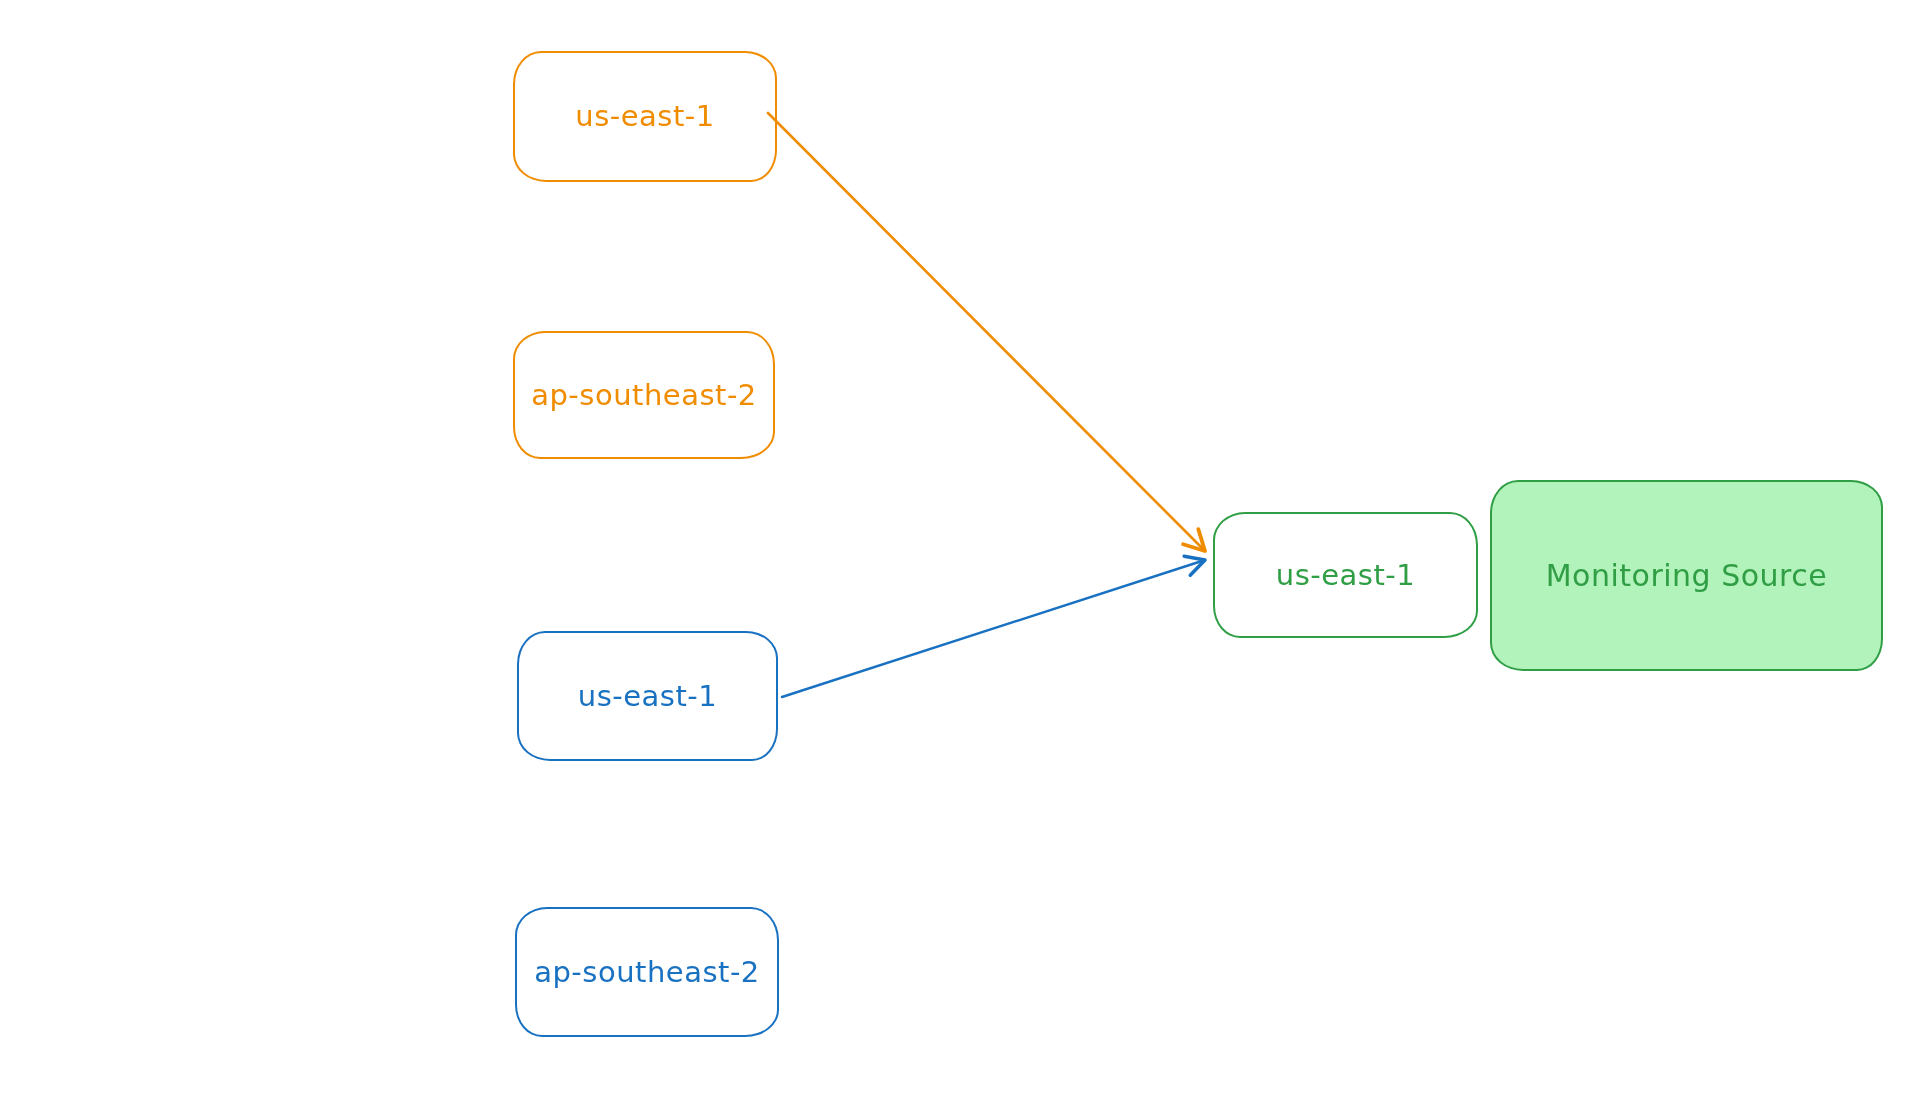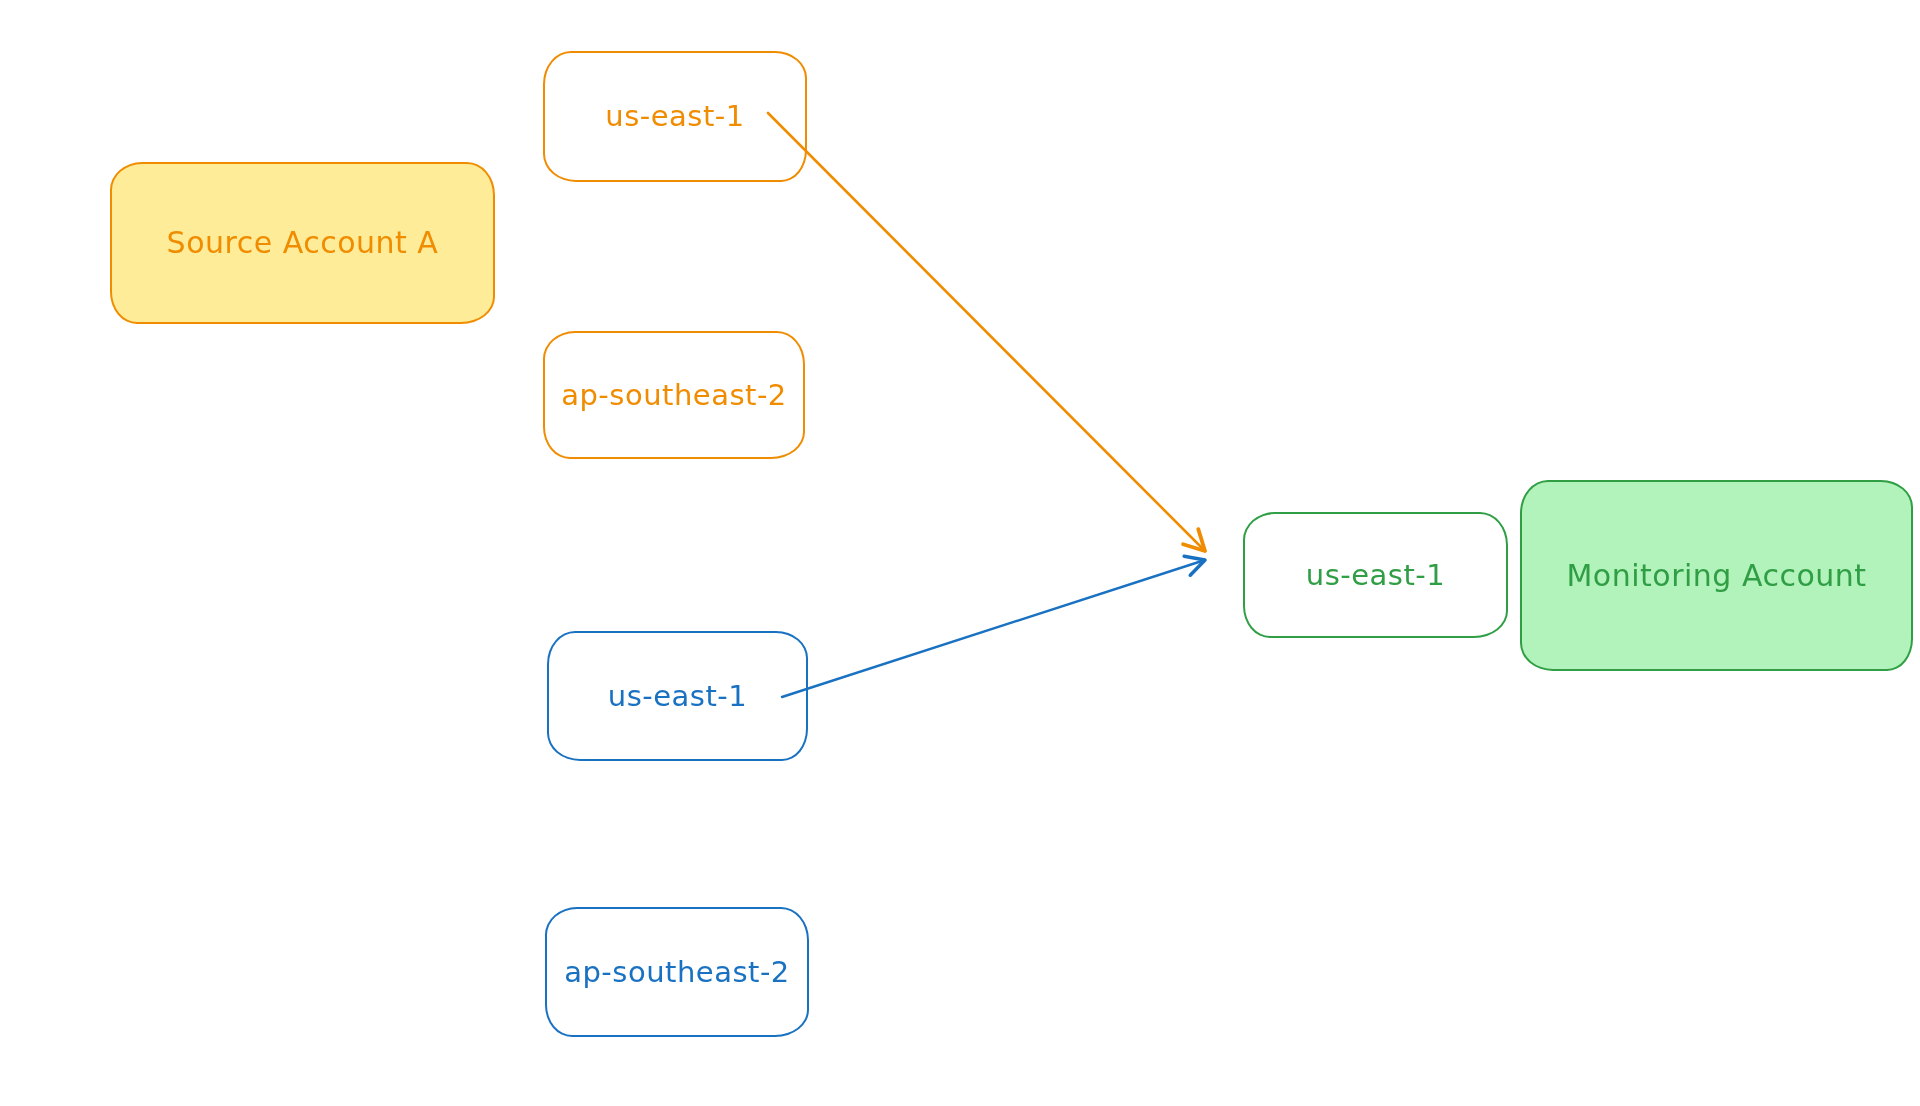--- a/index.html
+++ b/index.html
@@ -19,21 +19,20 @@
     position: absolute;
     display: flex;
     align-items: center;
     justify-content: center;
     box-sizing: border-box;
     border-style: solid;
     border-width: 2.5px;
     background: #ffffff;
     text-align: center;
     letter-spacing: 0.5px;
-    margin-left: 30px;
   }
   .node .label {
     font-size: 29px;
     line-height: 1.2;
     white-space: nowrap;
   }
   .account .label { font-size: 30px; }
 
   
   .r1 { border-radius: 32px 28px 34px 27px / 28px 33px 27px 32px; }
@@ -63,23 +62,20 @@
     width: 1920px;
     height: 1106px;
     pointer-events: none;
   }
 </style>
 </head>
 <body>
 
 <div class="canvas">
 
-  <div class="node account r1 orange fill-yellow" id="source-account-a">
-    <span class="label">Source Account A</span>
-  </div>
 
   <div class="node r2 orange" id="region-a-us-east-1">
     <span class="label">us-east-1</span>
   </div>
 
   <div class="node r1 orange" id="region-a-ap-southeast-2">
     <span class="label">ap-southeast-2</span>
   </div>
 
   <div class="node r2 blue" id="region-b-us-east-1">
@@ -89,21 +85,21 @@
 
   <div class="node r1 blue" id="region-b-ap-southeast-2">
     <span class="label">ap-southeast-2</span>
   </div>
 
   <div class="node r1 green" id="monitoring-us-east-1">
     <span class="label">us-east-1</span>
   </div>
 
   <div class="node account r2 green fill-green" id="monitoring-account">
-    <span class="label">Monitoring Account</span>
+    <span class="label">Monitoring Source</span>
   </div>
 
   <svg class="edges-layer" viewBox="0 0 1920 1106" xmlns="http://www.w3.org/2000/svg">
     <defs>
       <marker id="ah-orange" viewBox="0 0 12 12" refX="10" refY="6" markerWidth="11" markerHeight="11" orient="auto-start-reverse">
         <path d="M1.5,1.5 L10,6 L1.5,10.5" fill="none" stroke="#f08c00" stroke-width="1.6" stroke-linecap="round" stroke-linejoin="round"></path>
       </marker>
       <marker id="ah-blue" viewBox="0 0 12 12" refX="10" refY="6" markerWidth="11" markerHeight="11" orient="auto-start-reverse">
         <path d="M1.5,1.5 L10,6 L1.5,10.5" fill="none" stroke="#1971c2" stroke-width="1.6" stroke-linecap="round" stroke-linejoin="round"></path>
       </marker>

